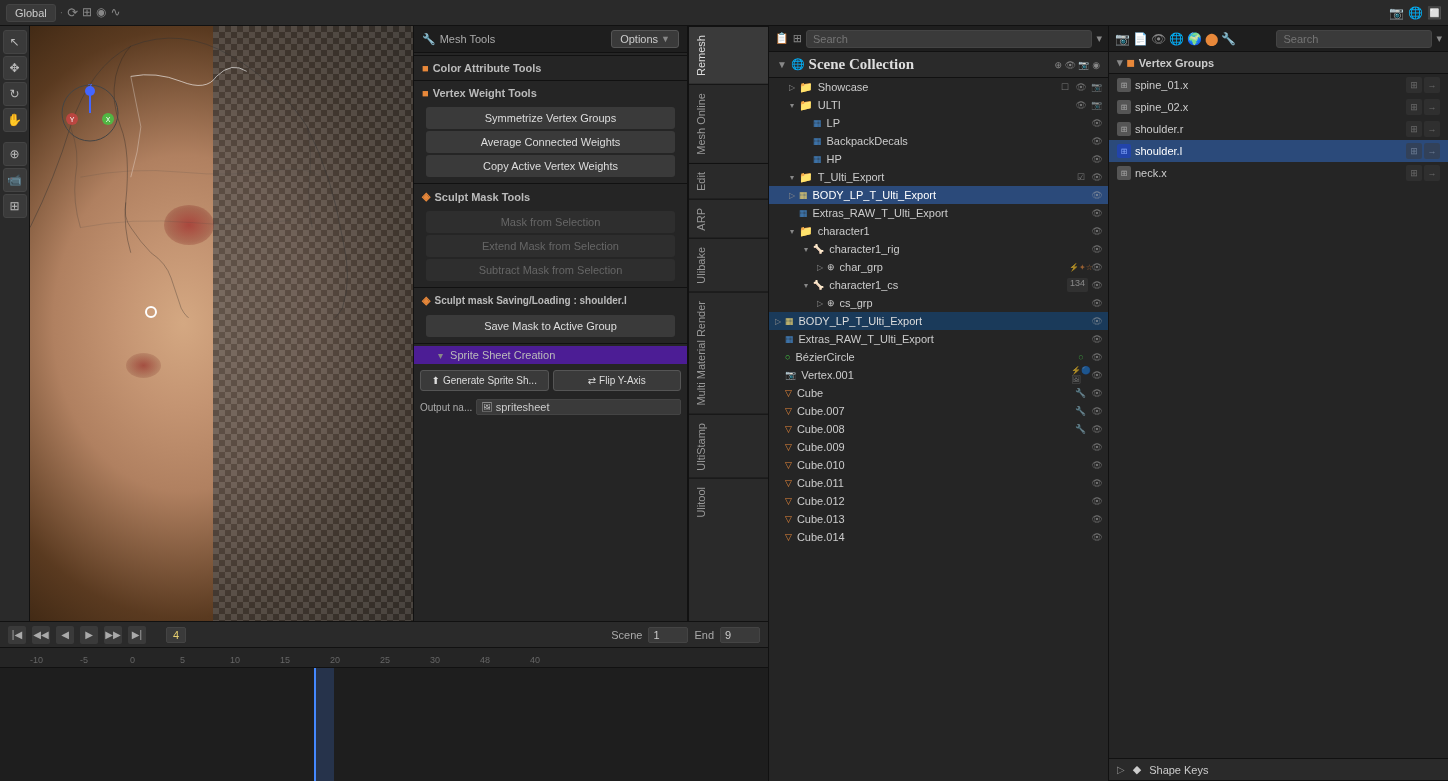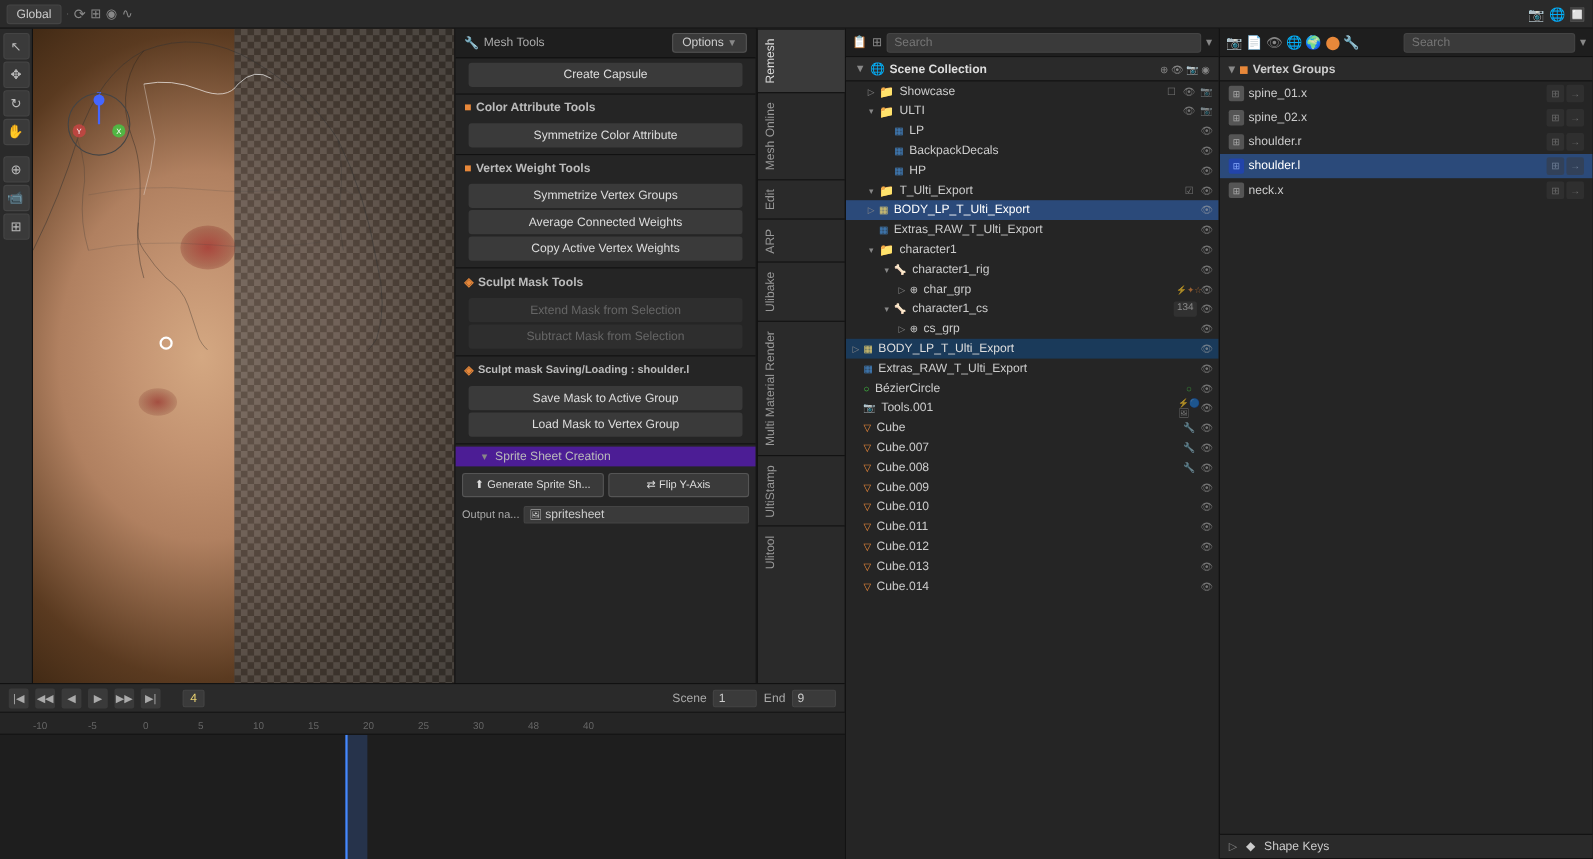--- a/index.html
+++ b/index.html
@@ -652,32 +652,26 @@
         <div class="panel-header">
           <span>🔧</span>
           <span>Mesh Tools</span>
           <div style="flex:1;"></div>
           <button class="options-btn">
             <span>Options</span>
             <span class="collapse-arrow">▼</span>
           </button>
         </div>
 
-        <div style="padding:2px 6px;">
-          <button class="tool-button">Create Capsule</button>
-        </div>
 
         <div class="divider"></div>
 
         <div class="section-title">
           <span style="color:#e8883a;">■</span>
           <span>Color Attribute Tools</span>
-        </div>
-        <div style="padding:2px 6px;">
-          <button class="tool-button">Symmetrize Color Attribute</button>
         </div>
 
         <div class="divider"></div>
 
         <div class="section-title">
           <span style="color:#e8883a;">■</span>
           <span>Vertex Weight Tools</span>
         </div>
         <div style="padding:2px 6px;">
           <button class="tool-button">Symmetrize Vertex Groups</button>
@@ -685,33 +679,33 @@
           <button class="tool-button">Copy Active Vertex Weights</button>
         </div>
 
         <div class="divider"></div>
 
         <div class="section-title">
           <span style="color:#e8883a;">◈</span>
           <span>Sculpt Mask Tools</span>
         </div>
         <div style="padding:2px 6px;">
+          <button class="tool-button-disabled">Mask from Selection</button>
           <button class="tool-button-disabled">Extend Mask from Selection</button>
           <button class="tool-button-disabled">Subtract Mask from Selection</button>
         </div>
 
         <div class="divider"></div>
 
         <div class="section-title">
           <span style="color:#e8883a;">◈</span>
           <span style="font-size:10px;">Sculpt mask Saving/Loading : shoulder.l</span>
         </div>
         <div style="padding:2px 6px;">
           <button class="tool-button">Save Mask to Active Group</button>
-          <button class="tool-button">Load Mask to Vertex Group</button>
         </div>
 
         <div class="divider"></div>
 
         <div style="padding:3px 24px;background:#4c1d95;">
           <span style="color:#888;font-size:10px;">▾</span>
           <span style="color:#bbb;font-size:11px;margin-left:4px;">Sprite Sheet Creation</span>
         </div>
 
         <div class="sprite-section">
@@ -794,21 +788,21 @@
 
         <span style="color:#888;font-size:11px;">📋</span>
         <span style="color:#888;font-size:11px;">⊞</span>
         <input class="scene-search" type="text" placeholder="Search" style="">
         <span style="color:#888;font-size:11px;">▾</span>
       </div>
 
       <div style="display:flex;align-items:center;padding:4px 8px;background:#2a2a2a;border-bottom:1px solid #111;">
         <span style="color:#888;font-size:10px;margin-right:4px;">▼</span>
         <span style="color:#888;font-size:11px;margin-right:4px;">🌐</span>
-        <span style="color:#ddd;font-size:11px;font-weight:600;">Scene Collection</span>
+        <span style="color:#ddd;font-size:15px;font-weight:600;font-family:Liberation Serif, serif;">Scene Collection</span>
         <div style="flex:1;"></div>
         <span style="color:#888;font-size:9px;">⊕ 👁 📷 ◉</span>
       </div>
 
       <div style="overflow-y:auto;flex:1;">
 
         <div class="tree-item">
           <div class="tree-indent"></div>
           <div class="tree-arrow">▷</div>
           <span style="color:#e8883a;font-size:11px;margin-right:3px;">📁</span>
@@ -977,21 +971,21 @@
           <span class="tree-label">BézierCircle</span>
           <div class="tree-actions">
             <span class="tree-action-icon" style="color:#44cc44;">○</span>
             <span class="tree-action-icon">👁</span>
           </div>
         </div>
 
         <div class="tree-item">
           <div class="tree-arrow"></div>
           <span style="color:#88aaff;font-size:9px;margin-right:3px;">📷</span>
-          <span class="tree-label">Tools.001</span>
+          <span class="tree-label">Vertex.001</span>
           <div class="tree-actions">
             <span class="tree-action-icon" style="font-size:8px;">⚡🔵🖼</span>
             <span class="tree-action-icon">👁</span>
           </div>
         </div>
 
         <div class="tree-item">
           <div class="tree-arrow"></div>
           <span style="color:#e8883a;font-size:9px;margin-right:3px;">▽</span>
           <span class="tree-label">Cube</span>

